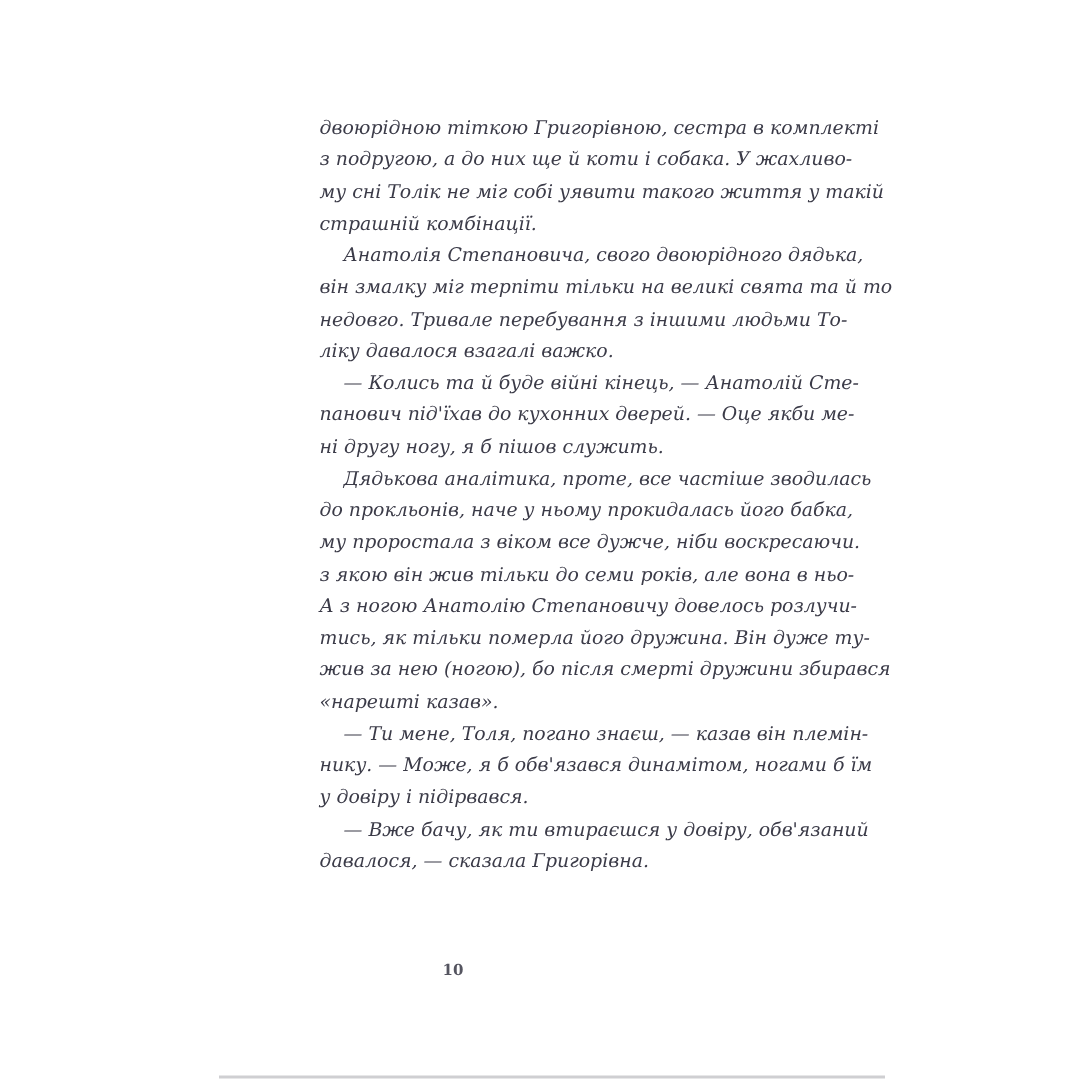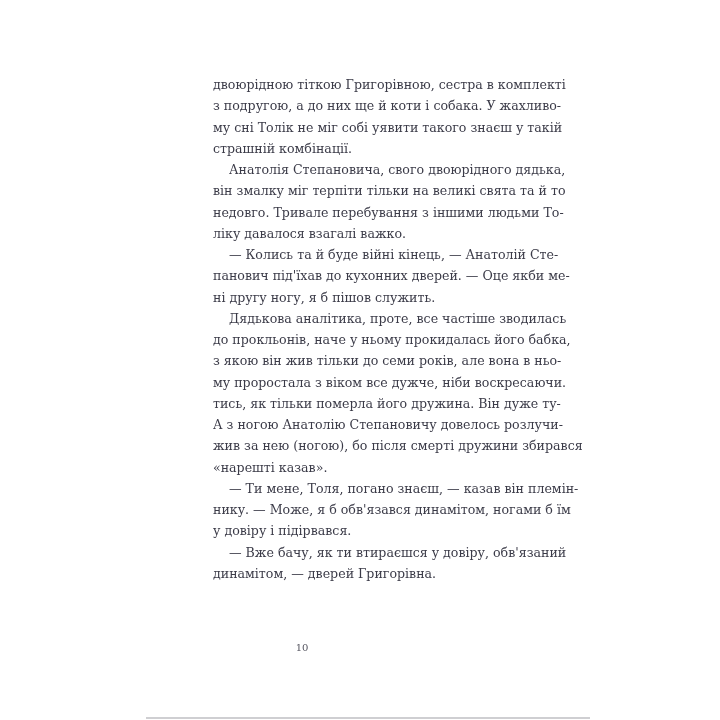--- a/index.html
+++ b/index.html
@@ -1,67 +1,67 @@
 <!DOCTYPE html>
 <html><head>
 <meta charset="utf-8">
 <style>
   html, body { margin:0; padding:0; }
   body { width:720px; height:720px; background:#ffffff; position:relative; overflow:hidden; }
   .page {
     position:absolute; left:213px; top:74px; width:326px;
     font-family: "DejaVu Serif", "Liberation Serif", serif;
     font-size:12.6px; line-height:21.25px; color:#3b3b48;
-    text-align:justify; text-align-last:left;
+    text-align:justify; text-align-last:left;font-style:italic;
   }
   .line { display:block; white-space:nowrap; text-align:justify; text-align-last:justify; height:21.25px; overflow:visible; }
   .line.last { text-align-last:left; }
   .line.indent { padding-left:16px; }
   .page-number {
     position:absolute; left:0; width:604px; top:642px; text-align:center;
-    font-family: "DejaVu Serif", serif; font-size:10px; font-weight:normal; color:#555560;
+    font-family: "DejaVu Serif", serif; font-size:10px; font-weight:bold; color:#555560;
   }
   .bottom-rule { position:absolute; left:146px; width:444px; top:717px; height:2px; background:#cfcfd2; }
 </style>
 </head>
 <body>
 
 <div class="page">
   <div>
     <span class="line">двоюрідною тіткою Григорівною, сестра в комплекті</span>
     <span class="line">з подругою, а до них ще й коти і собака. У жахливо-</span>
-    <span class="line">му сні Толік не міг собі уявити такого знаєш у такій</span>
+    <span class="line">му сні Толік не міг собі уявити такого життя у такій</span>
     <span class="line last">страшній комбінації.</span>
   </div>
   <div>
     <span class="line indent">Анатолія Степановича, свого двоюрідного дядька,</span>
     <span class="line">він змалку міг терпіти тільки на великі свята та й то</span>
     <span class="line">недовго. Тривале перебування з іншими людьми То-</span>
     <span class="line last">ліку давалося взагалі важко.</span>
   </div>
   <div>
     <span class="line indent">— Колись та й буде війні кінець, — Анатолій Сте-</span>
     <span class="line">панович під'їхав до кухонних дверей. — Оце якби ме-</span>
     <span class="line last">ні другу ногу, я б пішов служить.</span>
   </div>
   <div>
     <span class="line indent">Дядькова аналітика, проте, все частіше зводилась</span>
     <span class="line">до прокльонів, наче у ньому прокидалась його бабка,</span>
+    <span class="line">му проростала з віком все дужче, ніби воскресаючи.</span>
     <span class="line">з якою він жив тільки до семи років, але вона в ньо-</span>
-    <span class="line">му проростала з віком все дужче, ніби воскресаючи.</span>
+    <span class="line">А з ногою Анатолію Степановичу довелось розлучи-</span>
     <span class="line">тись, як тільки померла його дружина. Він дуже ту-</span>
-    <span class="line">А з ногою Анатолію Степановичу довелось розлучи-</span>
     <span class="line">жив за нею (ногою), бо після смерті дружини збирався</span>
     <span class="line last">«нарешті казав».</span>
   </div>
   <div>
     <span class="line indent">— Ти мене, Толя, погано знаєш, — казав він племін-</span>
     <span class="line">нику. — Може, я б обв'язався динамітом, ногами б їм</span>
     <span class="line last">у довіру і підірвався.</span>
   </div>
   <div>
     <span class="line indent">— Вже бачу, як ти втираєшся у довіру, обв'язаний</span>
-    <span class="line last">динамітом, — дверей Григорівна.</span>
+    <span class="line last">давалося, — сказала Григорівна.</span>
   </div>
 </div>
 
 <div class="page-number">10</div>
 <div class="bottom-rule"></div>
 
 </body></html>

